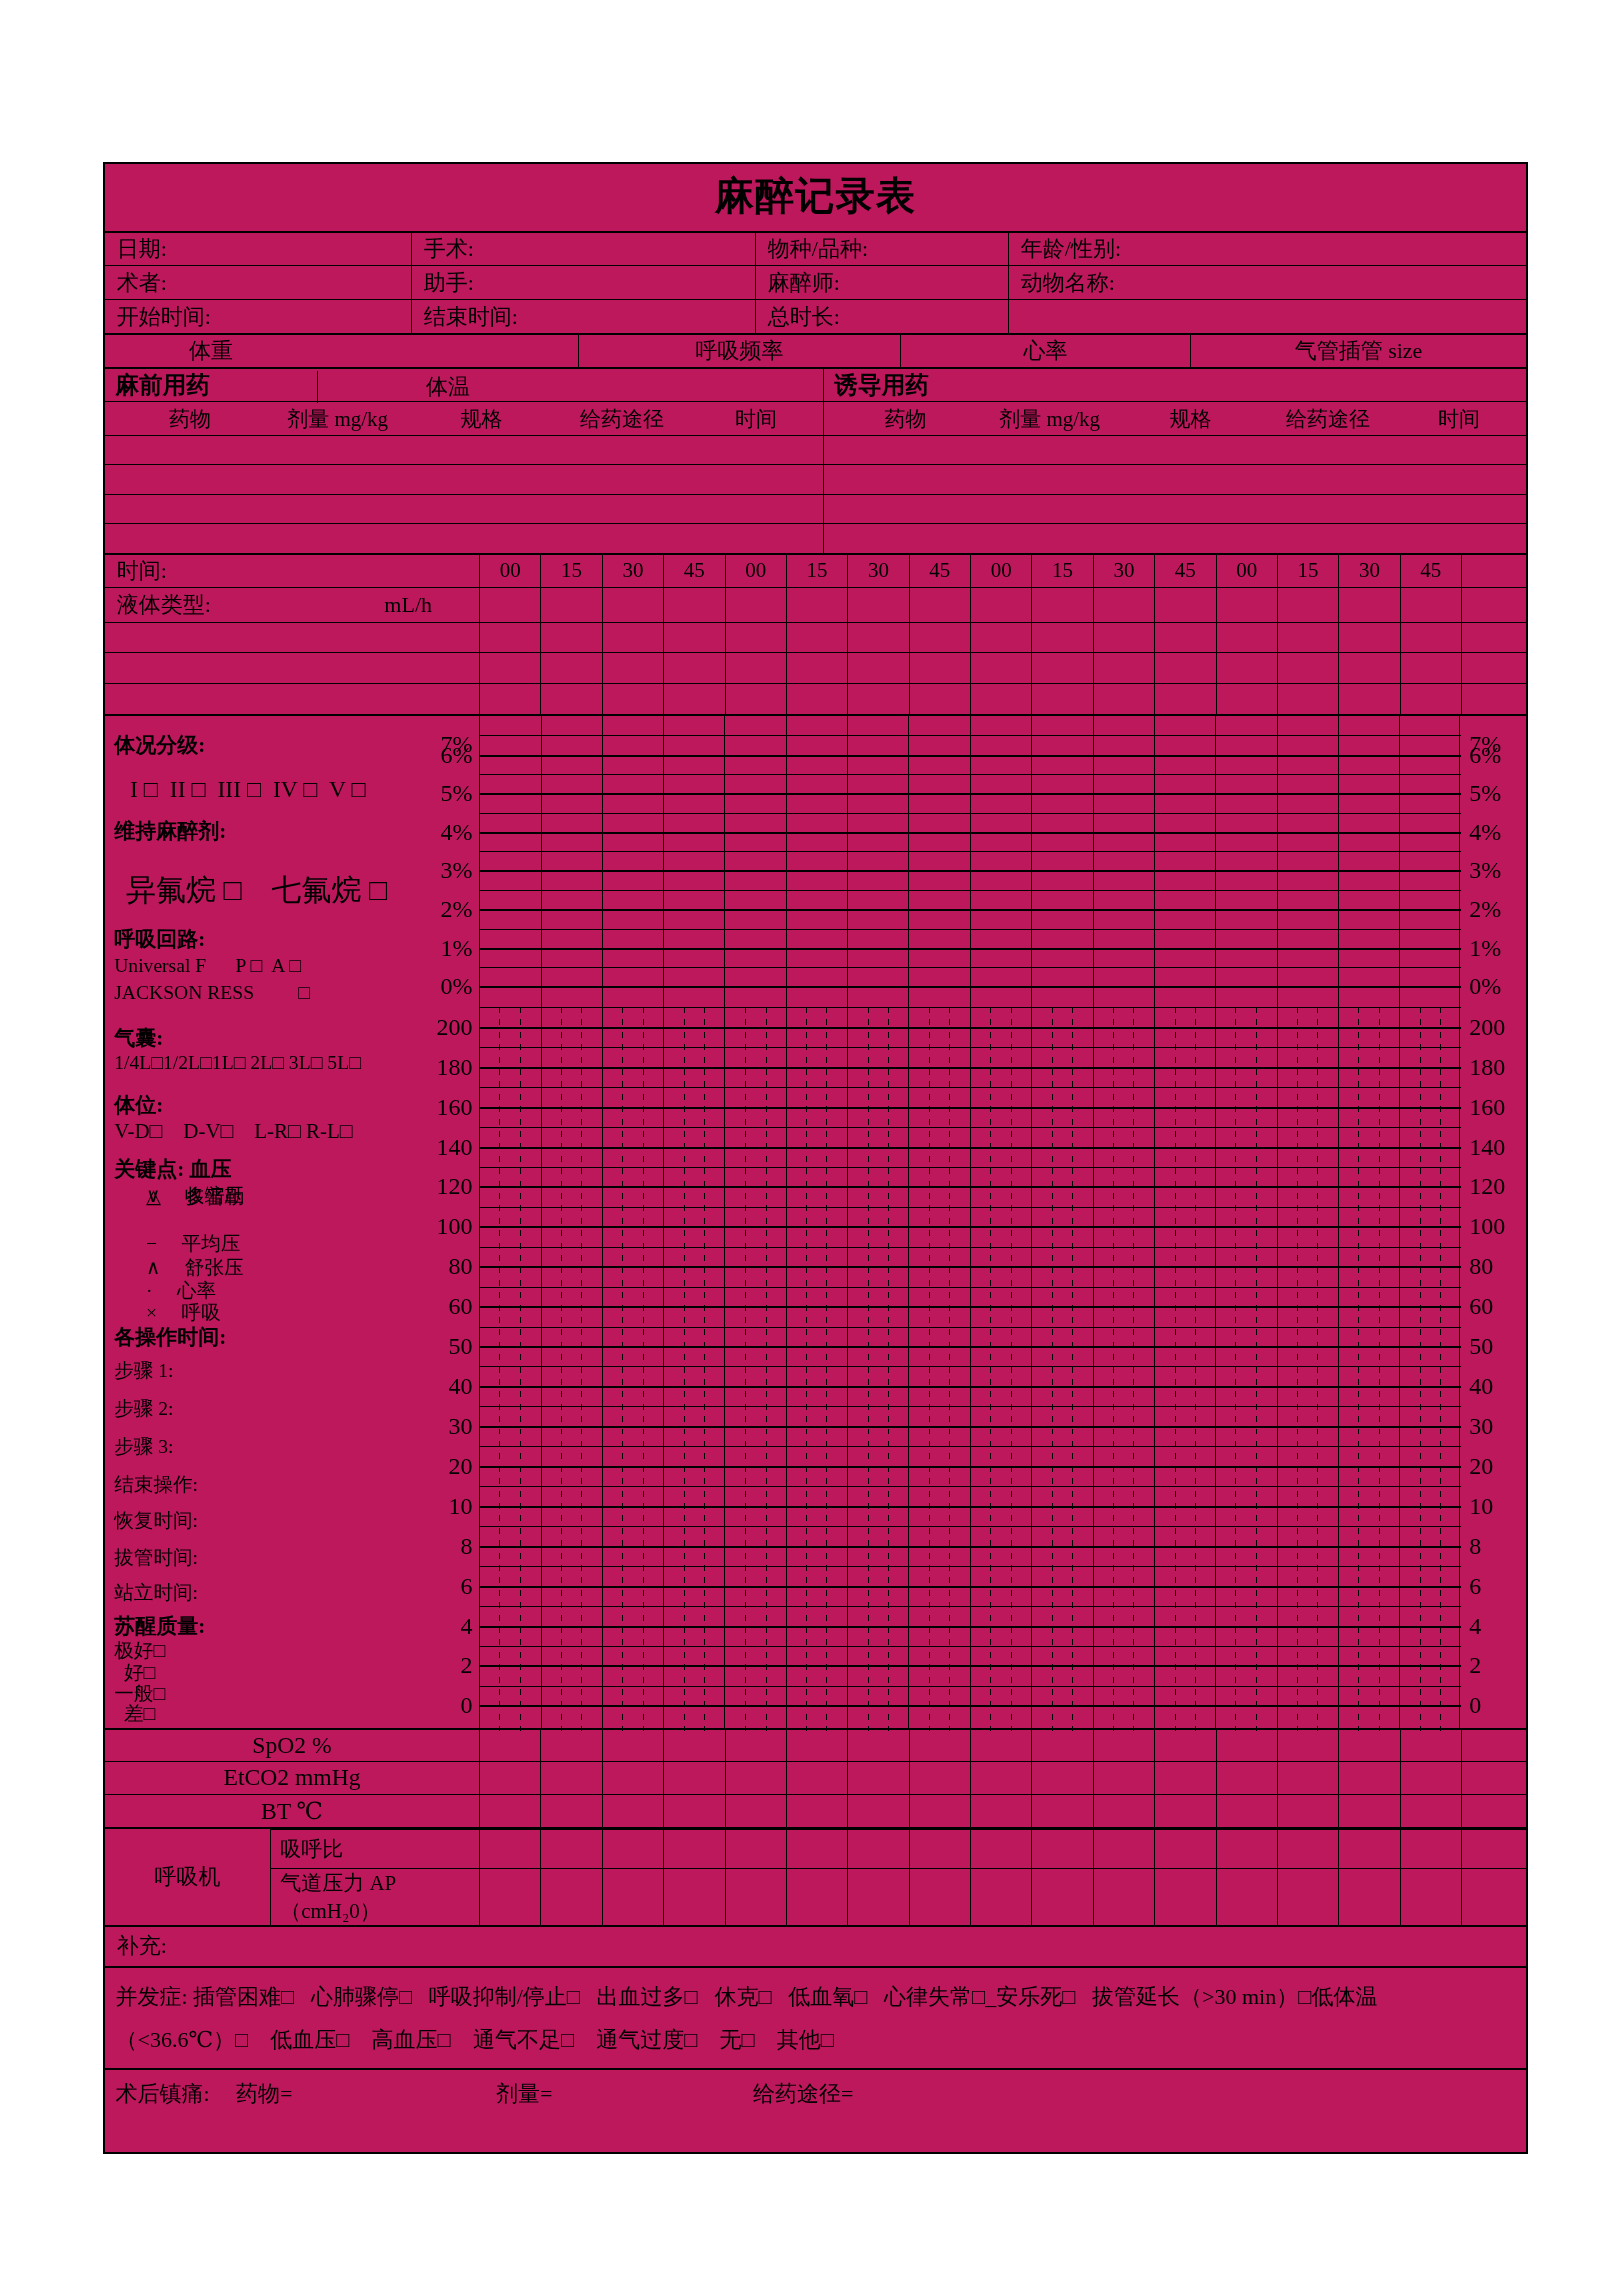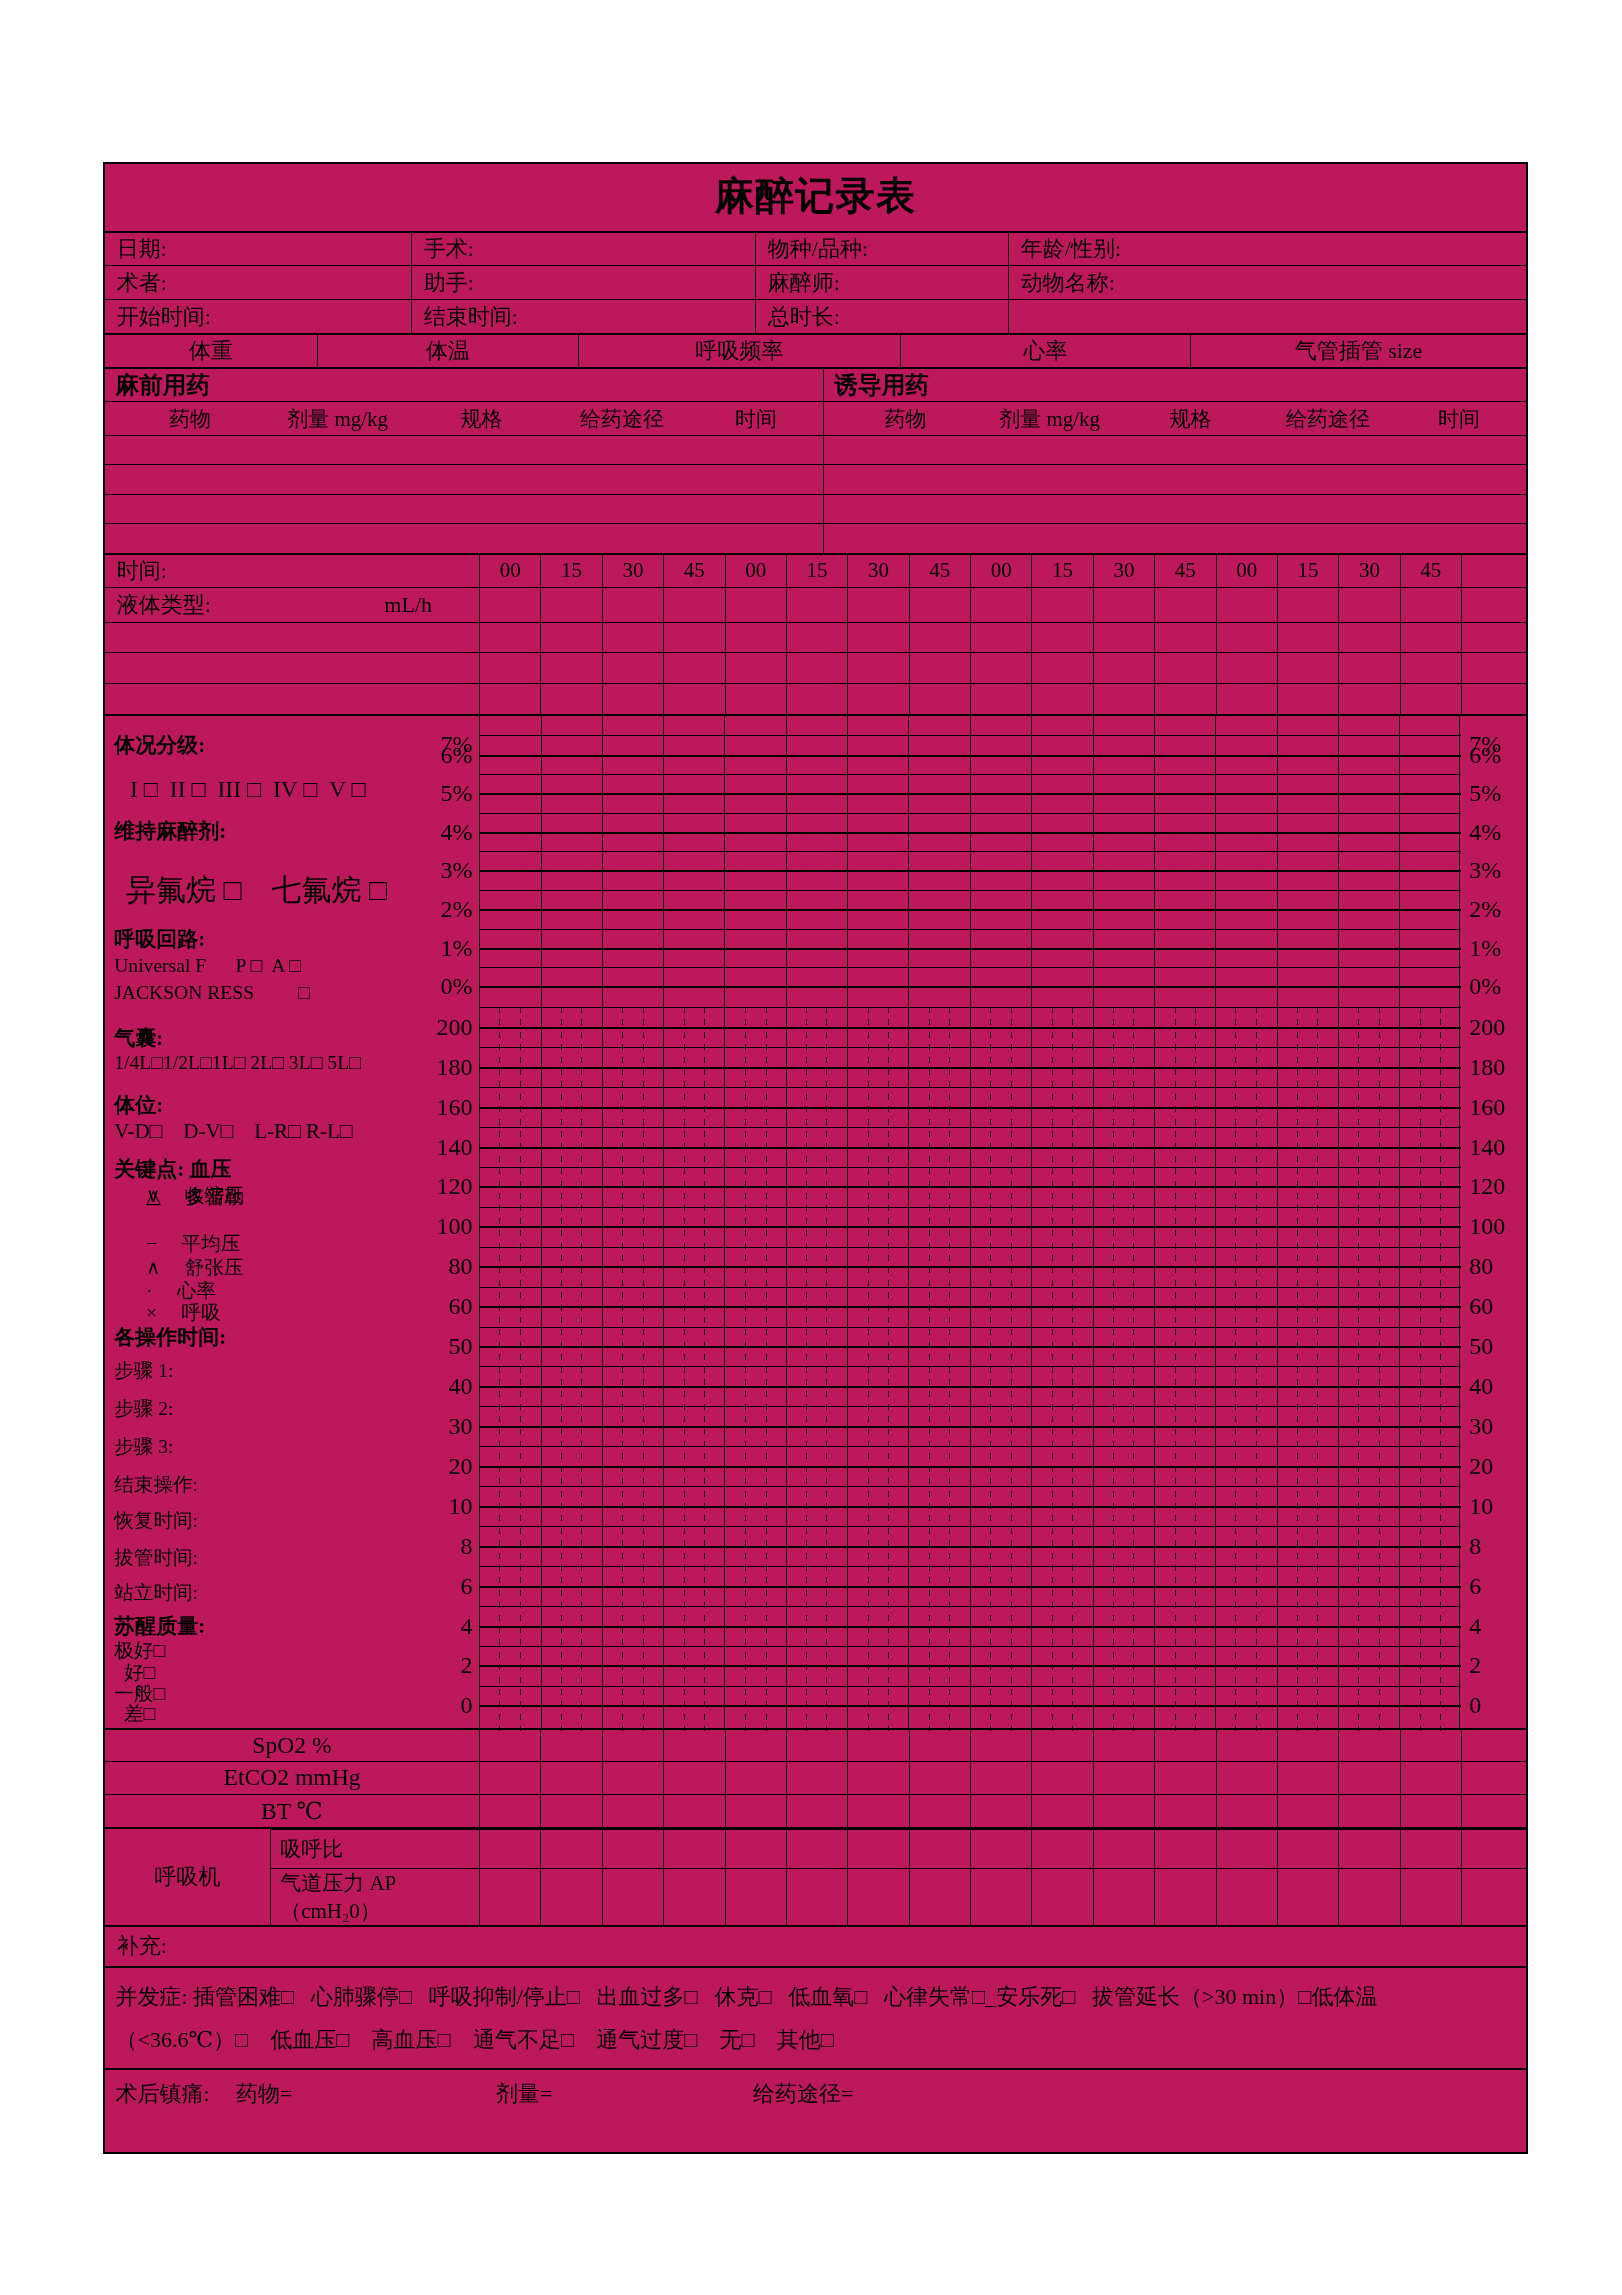--- a/index.html
+++ b/index.html
@@ -77,21 +77,21 @@
         <div class="row" style="height: 34px;">
           <div class="cell lab" style="width: 306px; text-align: right;">开始时间:</div>
           <div class="cell lab bl" style="width: 344px;">结束时间:</div>
           <div class="cell lab bl" style="width: 253px;">总时长:</div>
           <div class="cell lab bl" style="flex: 1 1 0%;"></div>
         </div>
       </div>
     <div id="vitals-rows">
         <div class="row thick" style="height: 34px;">
           <div class="cell ctr" style="font-size: 22px; width: 212px;">体重</div>
-          <div class="cell ctr bl" style="font-size: 22px; width: 261px;">体温</div>
+          <div class="cell ctr bl" style="font-size: 22px; width: 261px; margin-top: 36px;">体温</div>
           <div class="cell ctr bl" style="font-size: 22px; width: 322px;">呼吸频率</div>
           <div class="cell ctr bl" style="font-size: 22px; width: 290px;">心率</div>
           <div class="cell ctr bl" style="font-size: 22px; flex: 1 1 0%;">气管插管 size</div>
         </div>
       </div>
 
     <div class="row thick" style="height:34px">
       <div class="cell medtitle" style="width:718px">麻前用药</div>
       <div class="cell medtitle bl" style="flex:1">诱导用药</div>
     </div>

